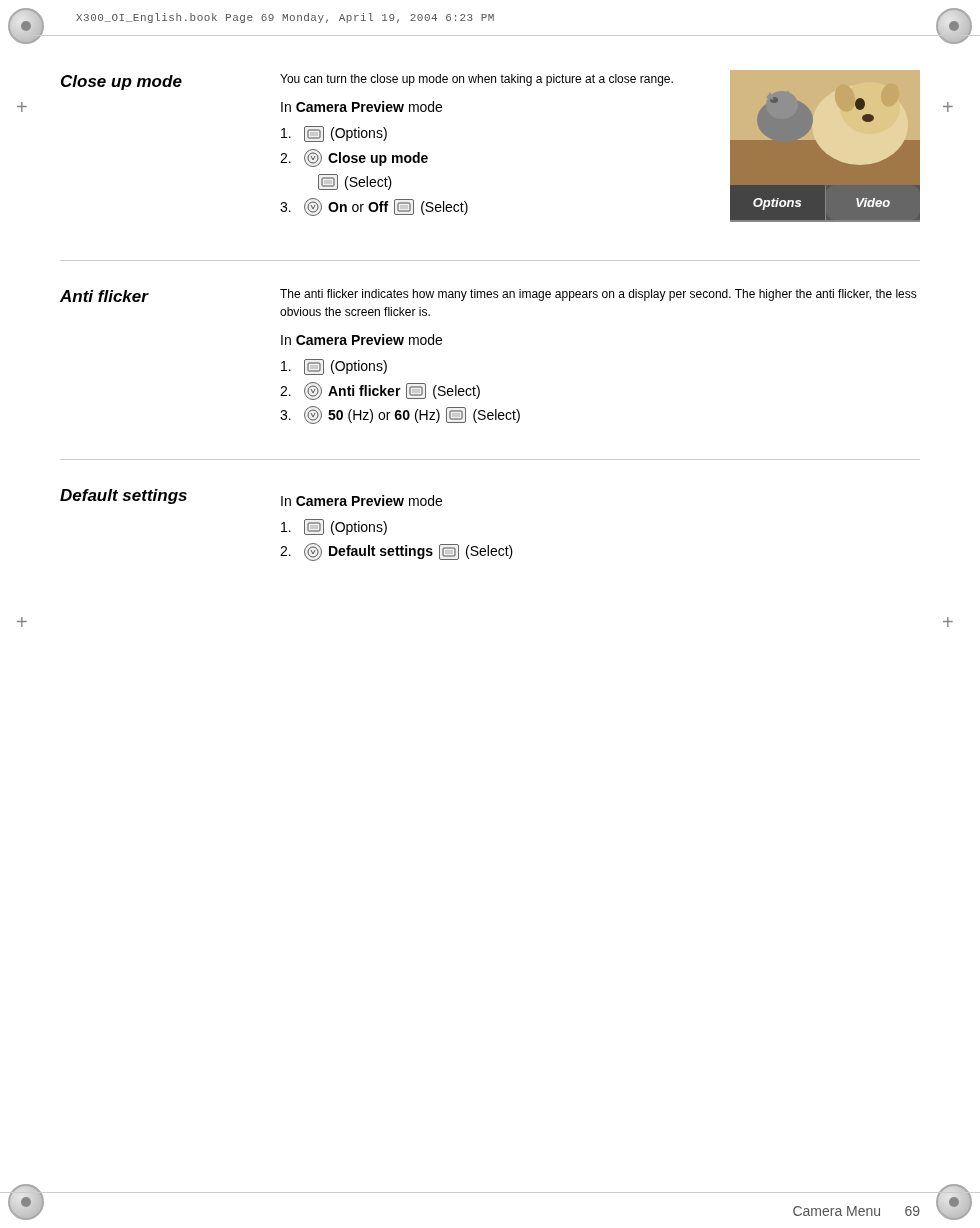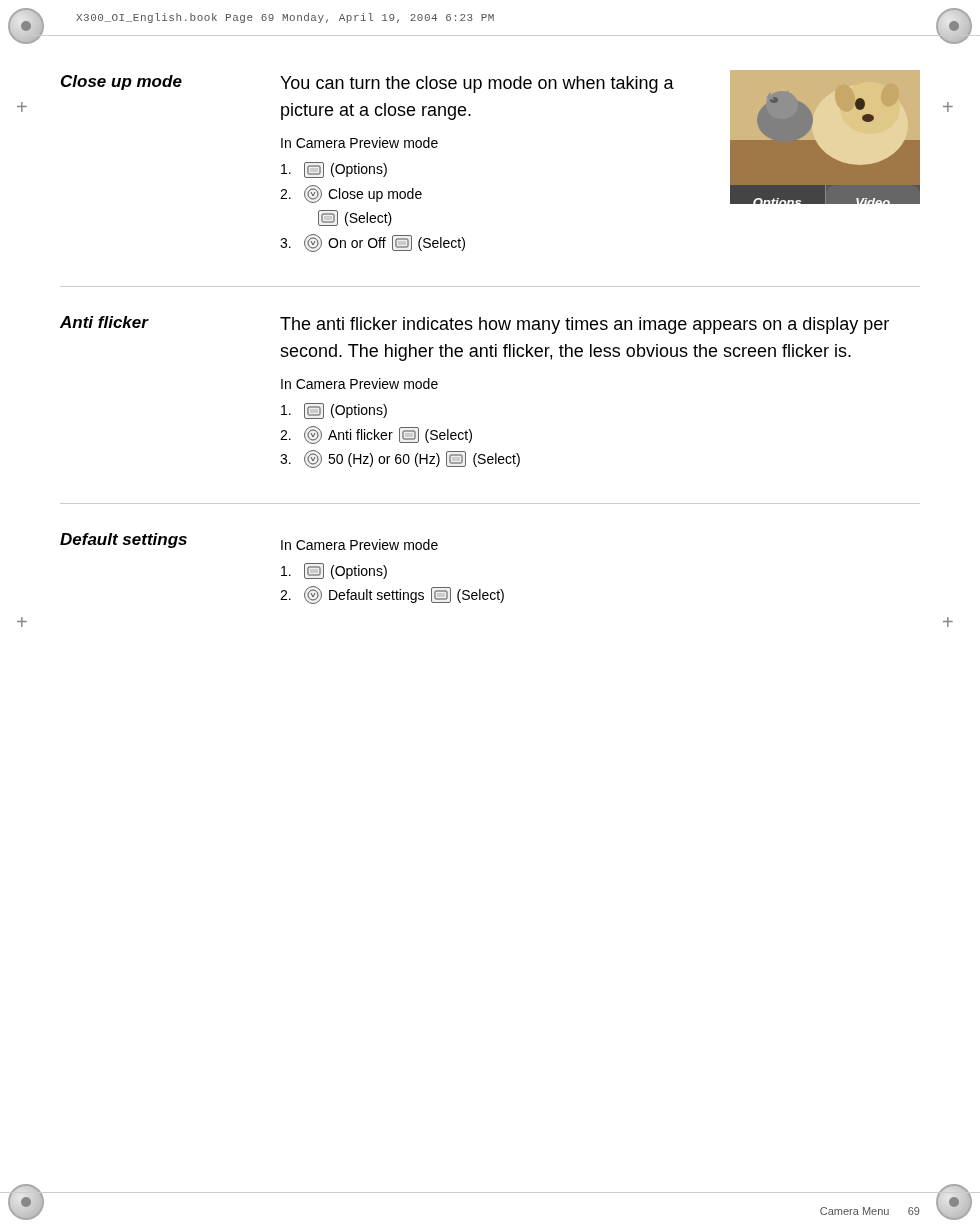--- a/index.html
+++ b/index.html
@@ -95,21 +95,21 @@
       left: 0;
       right: 0;
       height: 36px;
       border-top: 1px solid #ccc;
       display: flex;
       align-items: center;
       justify-content: flex-end;
       padding: 0 60px;
     }
     .footer-text {
-      font-size: 11px;
+      font-size: 14px;
       color: #555;
     }
 
     
     .content {
       position: absolute;
       top: 50px;
       left: 60px;
       right: 60px;
       bottom: 50px;
@@ -139,35 +139,35 @@
     }
 
     .section-divider {
       border: none;
       border-top: 1px solid #ccc;
       margin: 10px 0 24px 0;
     }
 
     
     .body-text {
-      font-size: 18px;
+      font-size: 12px;
       line-height: 1.5;
       margin-bottom: 8px;
     }
 
     .instruction-line {
       font-size: 14px;
       line-height: 1.6;
       display: flex;
       align-items: center;
       gap: 4px;
       margin-bottom: 2px;
     }
 
-    .bold-text { font-weight: normal; }
+    .bold-text { font-weight: bold; }
     .step-num {
       min-width: 18px;
       font-size: 14px;
     }
 
     
     .btn-icon {
       display: inline-flex;
       align-items: center;
       justify-content: center;
@@ -199,21 +199,21 @@
 
     
     .image-area {
       float: right;
       margin-left: 16px;
       margin-bottom: 8px;
     }
 
     .camera-image {
       width: 190px;
-      height: 134px;
+      height: 152px;
       background: #888;
       position: relative;
       overflow: hidden;
     }
 
     
     .camera-image-inner {
       width: 100%;
       height: 115px;
       background: linear-gradient(

